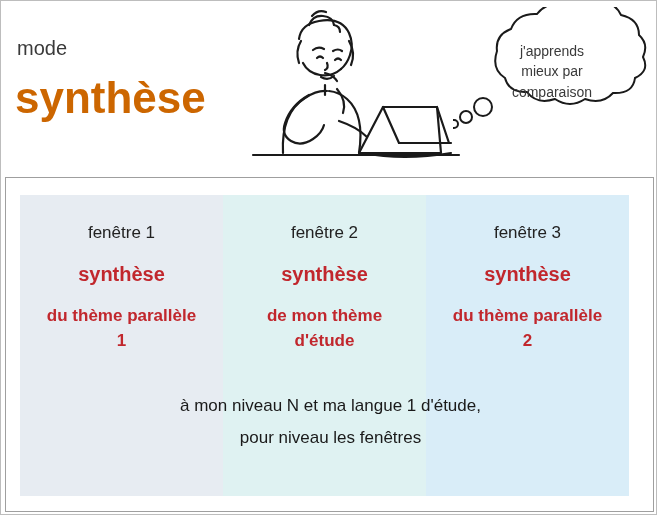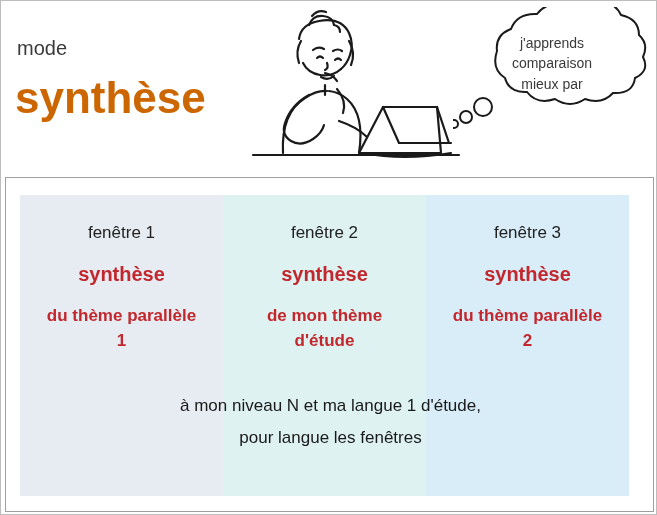--- a/index.html
+++ b/index.html
@@ -53,21 +53,21 @@
     position: absolute;
     left: 452px;
     top: 6px;
     width: 198px;
     height: 118px;
   }
   .bubble svg { display: block; }
   .bubble-text {
     position: absolute;
     left: 0;
-    top: 26px;
+    top: 34px;
     width: 198px;
     text-align: center;
     font-size: 14px;
     color: #3a3a3a;
     line-height: 1.45;
   }
   .bubble-text div { white-space: nowrap; }
 
   
   .person {
@@ -199,22 +199,22 @@
 
     <div class="bubble">
       <svg width="198" height="128" viewBox="0 0 198 128" fill="#ffffff" stroke="#1a1a1a" stroke-width="2">
         <path d="M44 44 q-2 -16 14 -22 q6 -16 26 -15 q10 -13 28 -9 q14 -11 31 -2 q18 -3 25 12 q18 4 18 20 q10 9 4 22 q7 14 -8 21 q-2 16 -22 15 q-11 12 -28 6 q-15 10 -30 0 q-18 6 -28 -7 q-18 1 -22 -14 q-14 -9 -8 -27 Z"></path>
         <circle cx="30" cy="100" r="9"></circle>
         <circle cx="13" cy="110" r="6"></circle>
         <circle cx="1" cy="117" r="4"></circle>
       </svg>
       <div class="bubble-text">
         <div>j'apprends</div>
+        <div>mieux par</div>
         <div>comparaison</div>
-        <div>mieux par</div>
       </div>
     </div>
   </div>
 
   <div class="panel">
     <div class="columns">
 
       <div class="col col-1">
         <div class="col-window">fenêtre 1</div>
         <div class="col-synthese">synthèse</div>
@@ -239,17 +239,17 @@
         <div class="col-desc">
           <div>du thème parallèle</div>
           <div>2</div>
         </div>
       </div>
 
     </div>
 
     <div class="footer-text">
       <div>à mon niveau N  et ma langue 1 d'étude,</div>
-      <div>pour langue les fenêtres</div>
+      <div>pour niveau les fenêtres</div>
     </div>
   </div>
 
 </div>
 
 </body></html>

